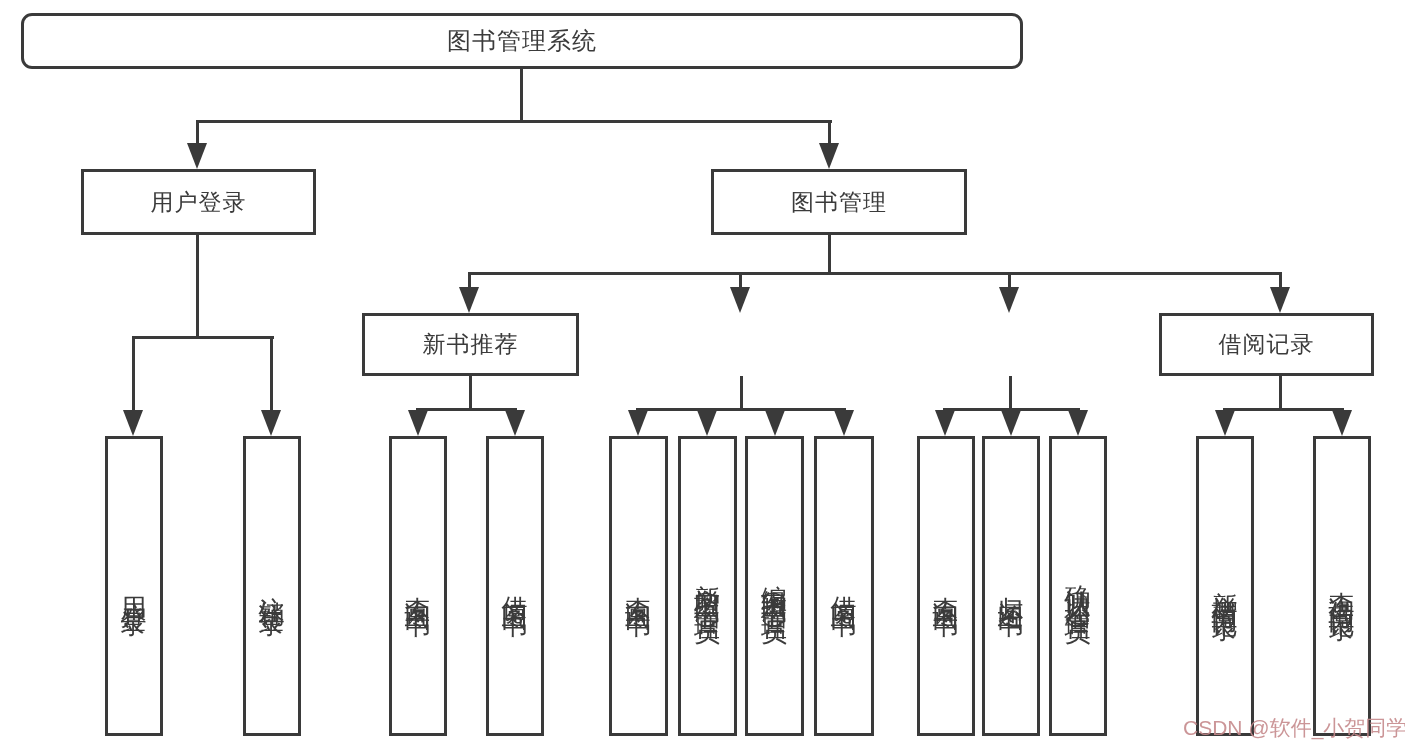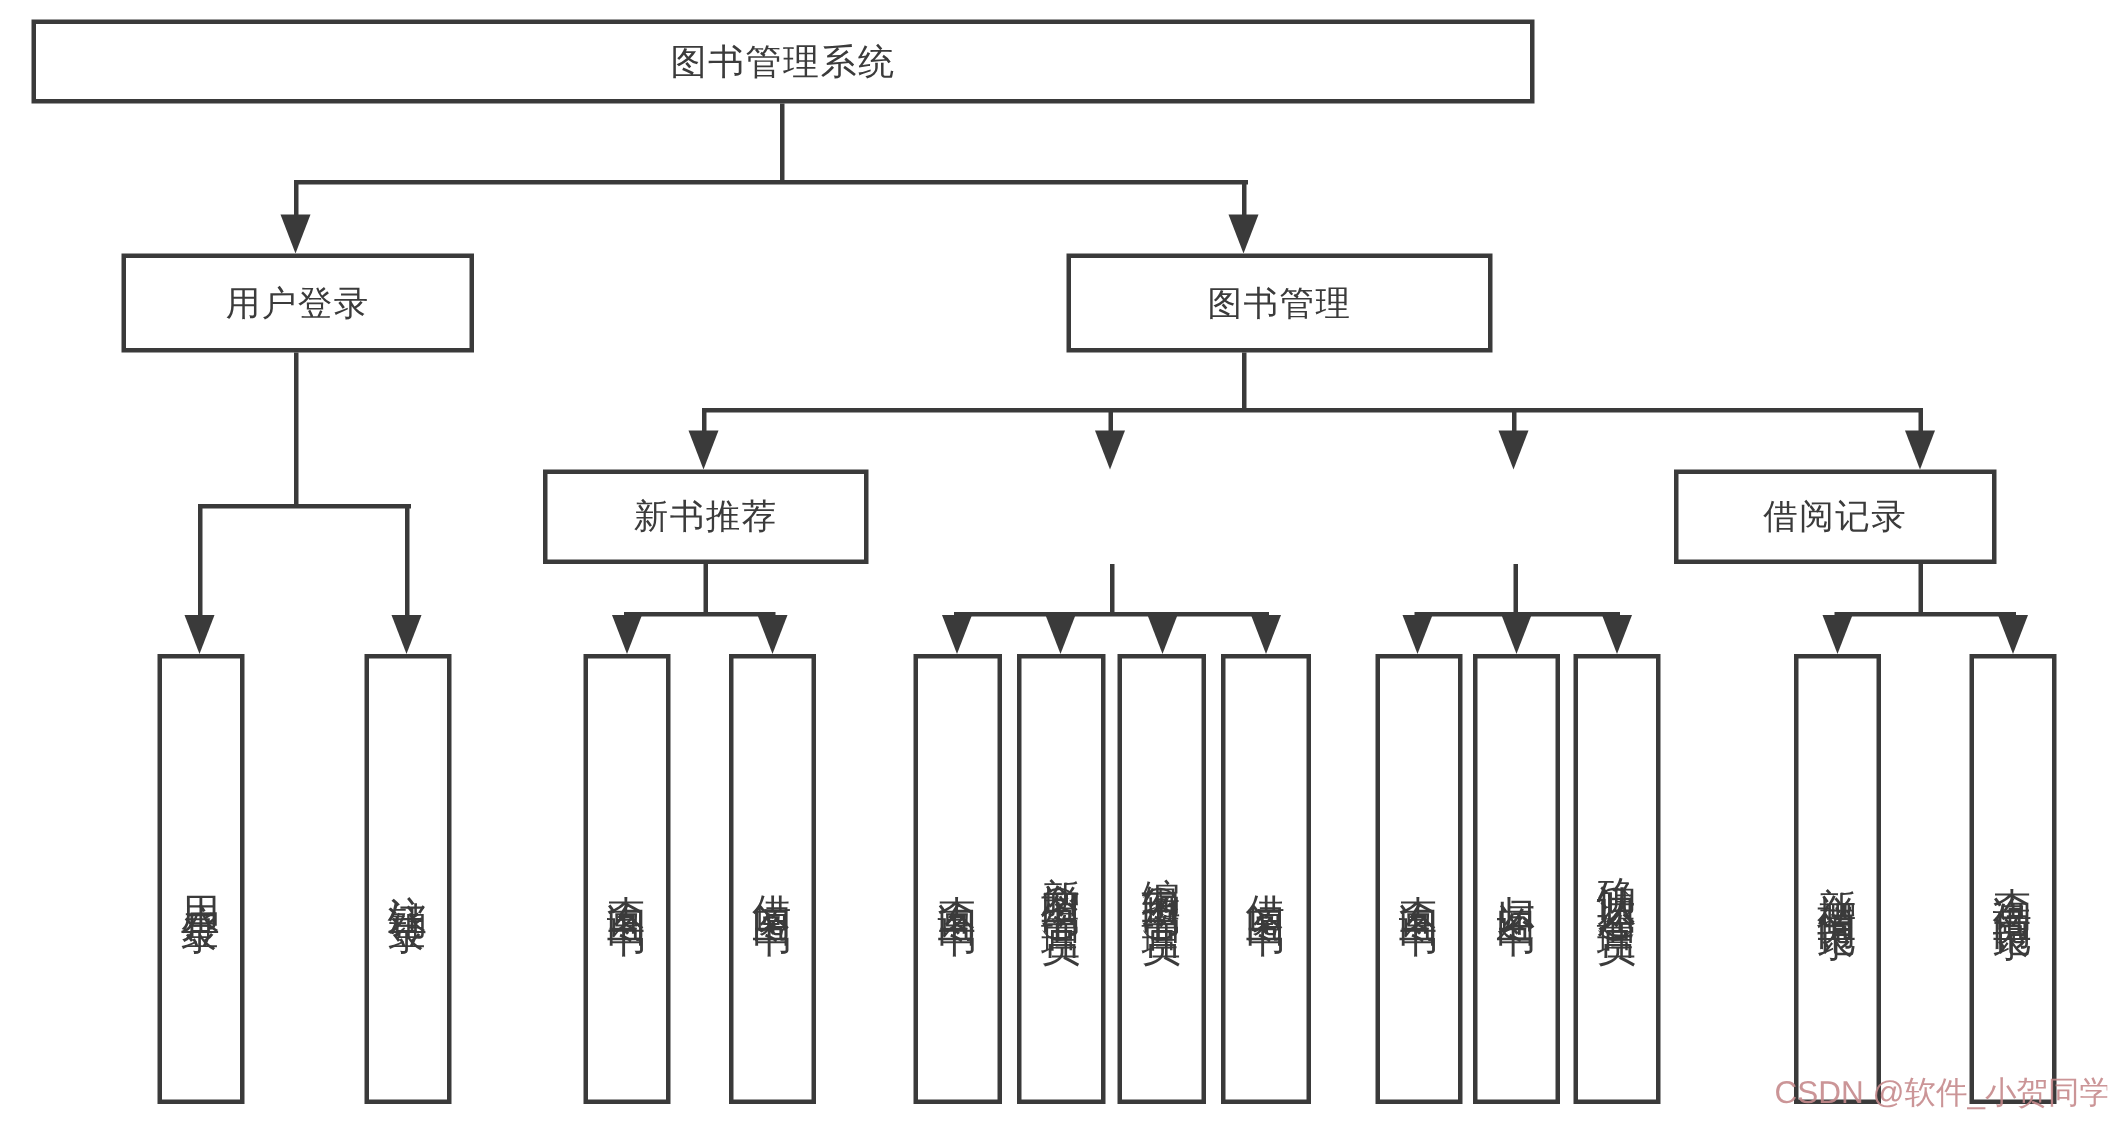--- a/index.html
+++ b/index.html
@@ -21,21 +21,21 @@
     position: absolute;
     box-sizing: border-box;
     border: 3px solid #3a3a3a;
     background: #ffffff;
     display: flex;
     align-items: center;
     justify-content: center;
     color: #3b3b3b;
   }
   .node-h { font-size: 23px; letter-spacing: 1px; }
-  .node-root { font-size: 24px; }
+  .node-root { font-size: 24px; border-radius: 11px; }
   .node-v {
     writing-mode: vertical-rl;
     text-orientation: mixed;
     font-size: 26px;
     letter-spacing: 5px;
     line-height: 1;
   }
   
   .line {
     position: absolute;
@@ -74,21 +74,21 @@
   <div class="line vline" style="left:520px; top:69px; height:51px;"></div>
   <div class="line hline" style="left:196px; top:120px; width:636px;"></div>
   <div class="line vline" style="left:196px; top:121px; height:24px;"></div>
   <div class="arrow-head" style="left:187px; top:143px;"></div>
   <div class="line vline" style="left:828px; top:121px; height:24px;"></div>
   <div class="arrow-head" style="left:819px; top:143px;"></div>
 
   <div class="node node-h" style="left:81px; top:169px; width:235px; height:66px;">
     <span>用户登录</span>
   </div>
-  <div class="node node-h" style="left:711px; top:169px; width:284px; height:66px;">
+  <div class="node node-h" style="left:711px; top:169px; width:256px; height:66px;">
     <span>图书管理</span>
   </div>
 
   <div class="line vline" style="left:196px; top:235px; height:101px;"></div>
   <div class="line hline" style="left:132px; top:336px; width:142px;"></div>
   <div class="line vline" style="left:132px; top:338px; height:72px;"></div>
   <div class="arrow-head" style="left:123px; top:410px;"></div>
   <div class="line vline" style="left:270px; top:338px; height:72px;"></div>
   <div class="arrow-head" style="left:261px; top:410px;"></div>
 
@@ -99,21 +99,21 @@
   <div class="line vline" style="left:739px; top:274px; height:14px;"></div>
   <div class="arrow-head" style="left:730px; top:287px;"></div>
   <div class="line vline" style="left:1008px; top:274px; height:14px;"></div>
   <div class="arrow-head" style="left:999px; top:287px;"></div>
   <div class="line vline" style="left:1279px; top:274px; height:14px;"></div>
   <div class="arrow-head" style="left:1270px; top:287px;"></div>
 
   <div class="node node-h" style="left:362px; top:313px; width:217px; height:63px;">
     <span>新书推荐</span>
   </div>
-  <div class="node node-h" style="left:1116px; top:313px; width:215px; height:63px;">
+  <div class="node node-h" style="left:1159px; top:313px; width:215px; height:63px;">
     <span>借阅记录</span>
   </div>
 
   <div class="line vline" style="left:469px; top:376px; height:32px;"></div>
   <div class="line hline" style="left:416px; top:408px; width:101px;"></div>
   <div class="arrow-head" style="left:408px; top:410px;"></div>
   <div class="arrow-head" style="left:505px; top:410px;"></div>
 
   <div class="line vline" style="left:740px; top:376px; height:32px;"></div>
   <div class="line hline" style="left:636px; top:408px; width:210px;"></div>

